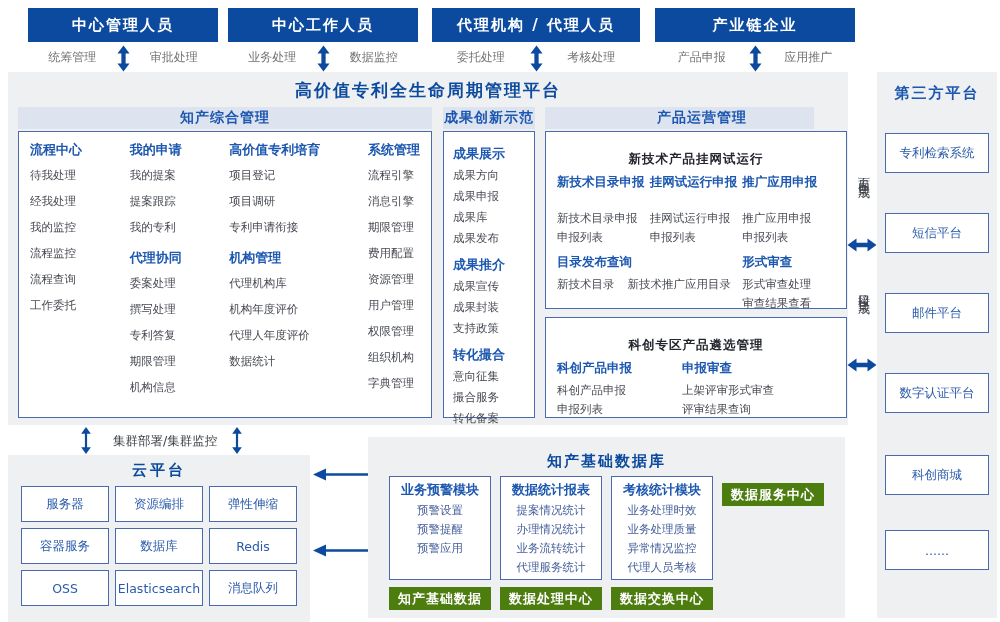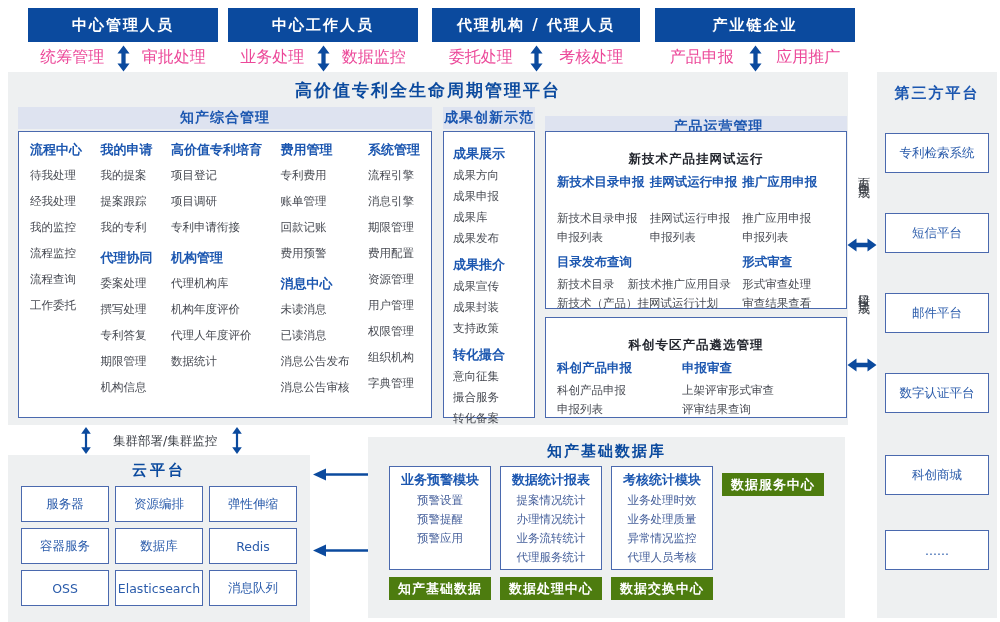--- a/index.html
+++ b/index.html
@@ -7,42 +7,42 @@
   body { font-family:"DejaVu Sans","Liberation Sans",sans-serif; }
   .canvas { position:relative; width:1000px; height:622px; background:#fff; overflow:hidden; }
   .abs { position:absolute; }
   .panel { background:#eef0f1; }
 
   
   .persona { position:absolute; top:8px; }
   .persona-head { height:34px; background:#0b4a9e; color:#fff; font-weight:bold;
     font-size:15px; letter-spacing:2px; display:flex; align-items:center; justify-content:center; }
   .persona-row { height:30px; display:flex; align-items:center; justify-content:space-evenly; overflow:visible; }
-  .persona-label { font-size:16px; color:#ec4899; }
+  .persona-label { font-size:12px; color:#737373; }
   .persona-row svg { margin-top:6px; }
 
   
   .main-panel { left:8px; top:72px; width:840px; height:353px; }
   .main-title { text-align:center; padding-top:7px; font-size:17px; font-weight:bold; color:#0b4a9e; letter-spacing:2px; }
   .strip { position:absolute; height:22px; background:#dee3f0; color:#1c57b0; font-weight:bold;
     font-size:14px; display:flex; align-items:center; justify-content:center; letter-spacing:1px; }
   .bluebox { position:absolute; background:#fff; border:1px solid #4a69ae; }
 
   .ip-strip { left:10px; top:35px; width:414px; }
   .ip-box  { left:10px; top:59px; width:414px; height:287px; display:flex; justify-content:space-between; padding:9px 11px; }
   .grp-title { color:#1c57b0; font-weight:bold; font-size:13px; margin:9px 0 3px; white-space:nowrap; }
   .grp-title.first { margin-top:0; }
   .item { font-size:11.5px; color:#474a52; line-height:26px; white-space:nowrap; }
 
   .innov-strip { left:435px; top:35px; width:92px; }
   .innov-box { left:435px; top:59px; width:92px; height:287px; padding:6px 0 0 9px; }
   .innov-box .grp-title { margin:7px 0 2px; }
   .innov-box .item { line-height:21px; }
 
-  .ops-strip { left:537px; top:44px; width:302px;padding-left:45px; }
+  .ops-strip { left:537px; top:35px; width:269px;padding-left:45px; }
   .ops-box1 { left:537px; top:59px; width:302px; height:178px; padding:5px 11px; }
   .ops-box2 { left:537px; top:245px; width:302px; height:101px; padding:5px 11px; }
   .ops-box-title { text-align:center; font-size:12.5px; font-weight:bold; color:#23262e; margin:14px 0 5px; letter-spacing:1px; }
   .ops-cols { display:flex; }
   .ops-col { flex:1 1 0; }
   .ops-col-title { color:#1c57b0; font-weight:bold; font-size:12.5px; line-height:17px; min-height:36px; }
   .ops-col-title.short { min-height:22px; }
   .ops-item { font-size:11.5px; color:#474a52; line-height:19px; white-space:nowrap; }
   .ops-lower { display:flex; margin-top:6px; }
   .ops-lower-block1 { flex:2 1 0; }
@@ -64,21 +64,21 @@
 
   
   .cloud-panel { left:8px; top:455px; width:302px; height:184px; }
   .cloud-title { text-align:center; padding-top:6px; font-size:15px; font-weight:bold; color:#0b4a9e; letter-spacing:3px; }
   .cloud-grid { display:grid; grid-template-columns:repeat(3,1fr); gap:6px; padding:6px 13px 0; }
   .cloud-box { height:36px; background:#fff; border:1px solid #4a69ae; display:flex; align-items:center;
     justify-content:center; font-size:12.5px; color:#2b5cab; white-space:nowrap; }
 
   
   .data-panel { left:368px; top:437px; width:477px; height:181px; }
-  .data-title { text-align:center; padding-top:5px; font-size:15px; font-weight:bold; color:#0b4a9e; letter-spacing:2px; }
+  .data-title { text-align:center; padding-top:15px; font-size:15px; font-weight:bold; color:#0b4a9e; letter-spacing:2px; }
   .data-modules { display:flex; gap:9px; padding:5px 21px 0; }
   .data-module { flex:1 1 0; display:flex; flex-direction:column; }
   .dm-box { background:#fff; border:1px solid #4a69ae; height:104px; padding-top:4px; }
   .dm-title { text-align:center; font-size:13px; font-weight:bold; color:#1c57b0; margin-bottom:2px; white-space:nowrap; }
   .dm-item { text-align:center; font-size:11.5px; color:#46609b; line-height:19px; white-space:nowrap; }
   .dm-footer { margin-top:7px; height:23px; background:#4d7c0f; color:#fff; font-weight:bold; font-size:13px;
     display:flex; align-items:center; justify-content:center; letter-spacing:1px; }
 </style>
 </head>
 <body>
@@ -157,32 +157,20 @@
         <div class="ip-col">
           <div class="grp-title first">高价值专利培育</div>
           <div class="item">项目登记</div>
           <div class="item">项目调研</div>
           <div class="item">专利申请衔接</div>
           <div class="grp-title">机构管理</div>
           <div class="item">代理机构库</div>
           <div class="item">机构年度评价</div>
           <div class="item">代理人年度评价</div>
           <div class="item">数据统计</div>
-        </div>
-        <div class="ip-col">
-          <div class="grp-title first">费用管理</div>
-          <div class="item">专利费用</div>
-          <div class="item">账单管理</div>
-          <div class="item">回款记账</div>
-          <div class="item">费用预警</div>
-          <div class="grp-title">消息中心</div>
-          <div class="item">未读消息</div>
-          <div class="item">已读消息</div>
-          <div class="item">消息公告发布</div>
-          <div class="item">消息公告审核</div>
         </div>
         <div class="ip-col">
           <div class="grp-title first">系统管理</div>
           <div class="item">流程引擎</div>
           <div class="item">消息引擎</div>
           <div class="item">期限管理</div>
           <div class="item">费用配置</div>
           <div class="item">资源管理</div>
           <div class="item">用户管理</div>
           <div class="item">权限管理</div>
@@ -228,23 +216,20 @@
             <div class="ops-item">申报列表</div>
           </div>
         </div>
       <div class="ops-lower" id="ops1-lower">
           <div class="ops-lower-block1">
             <div class="ops-col-title short">目录发布查询</div>
             <div class="ops-line">
               <span class="ops-item">新技术目录</span>
               <span class="ops-item">新技术推广应用目录</span>
             </div>
-            <div class="ops-line">
-              <span class="ops-item">新技术（产品）挂网试运行计划</span>
-            </div>
           </div>
           <div class="ops-lower-block2">
             <div class="ops-col-title short">形式审查</div>
             <div class="ops-line">
               <span class="ops-item">形式审查处理</span>
             </div>
             <div class="ops-line">
               <span class="ops-item">审查结果查看</span>
             </div>
           </div>

